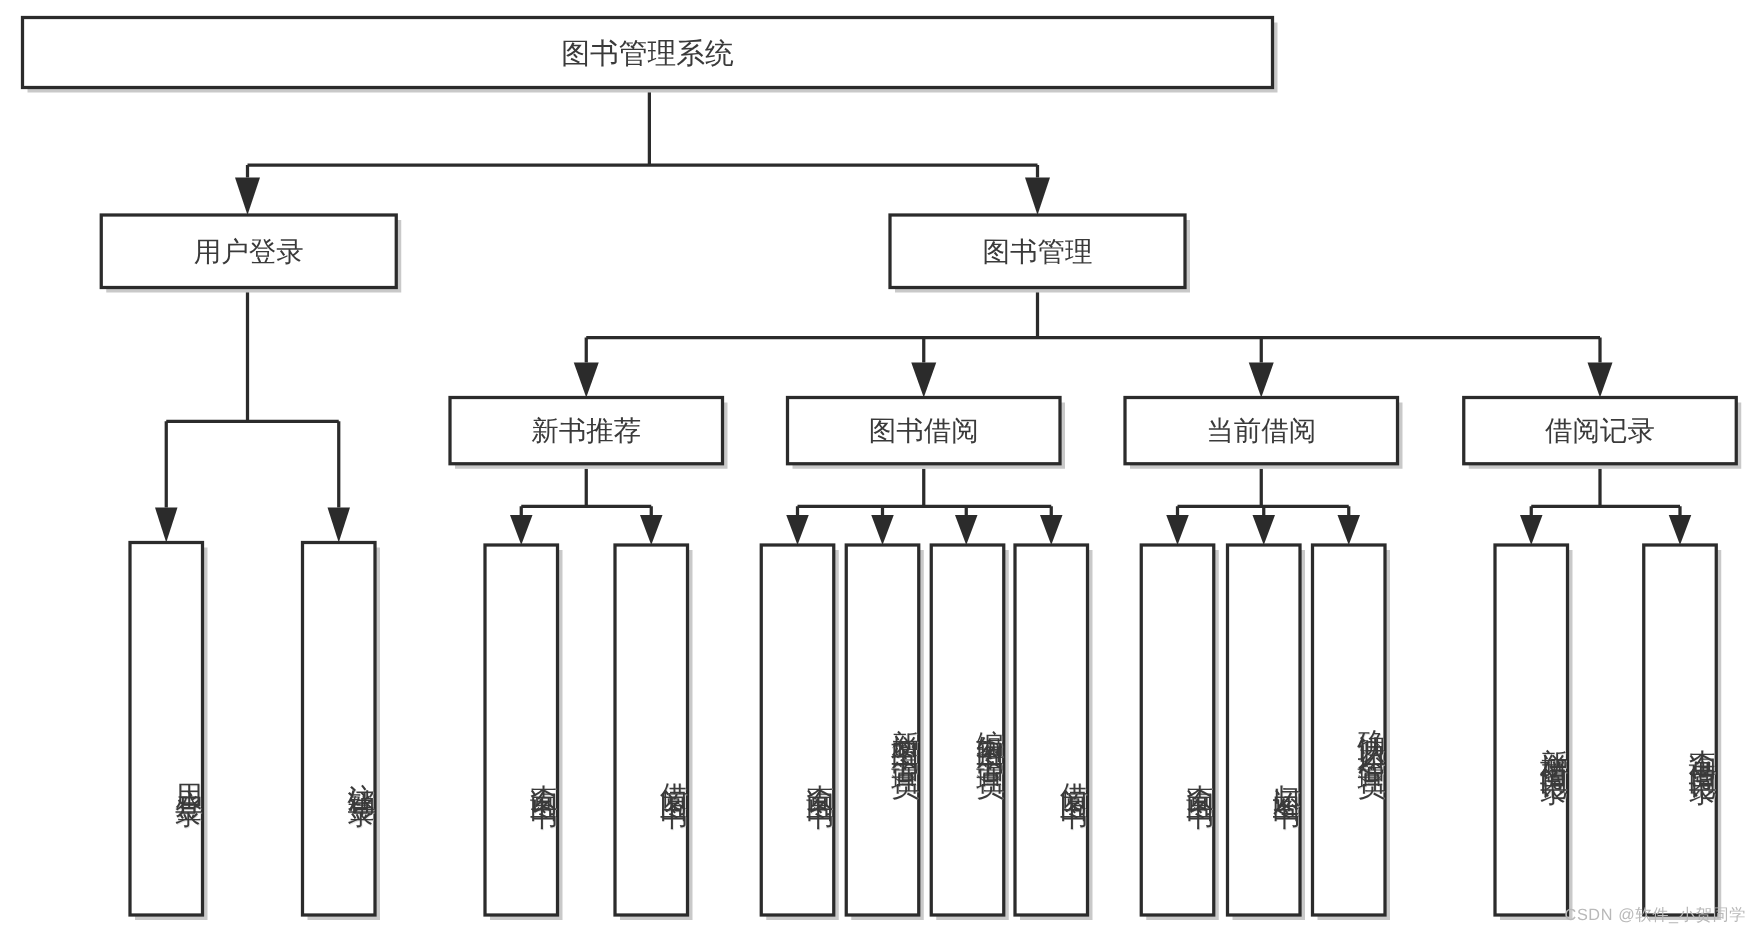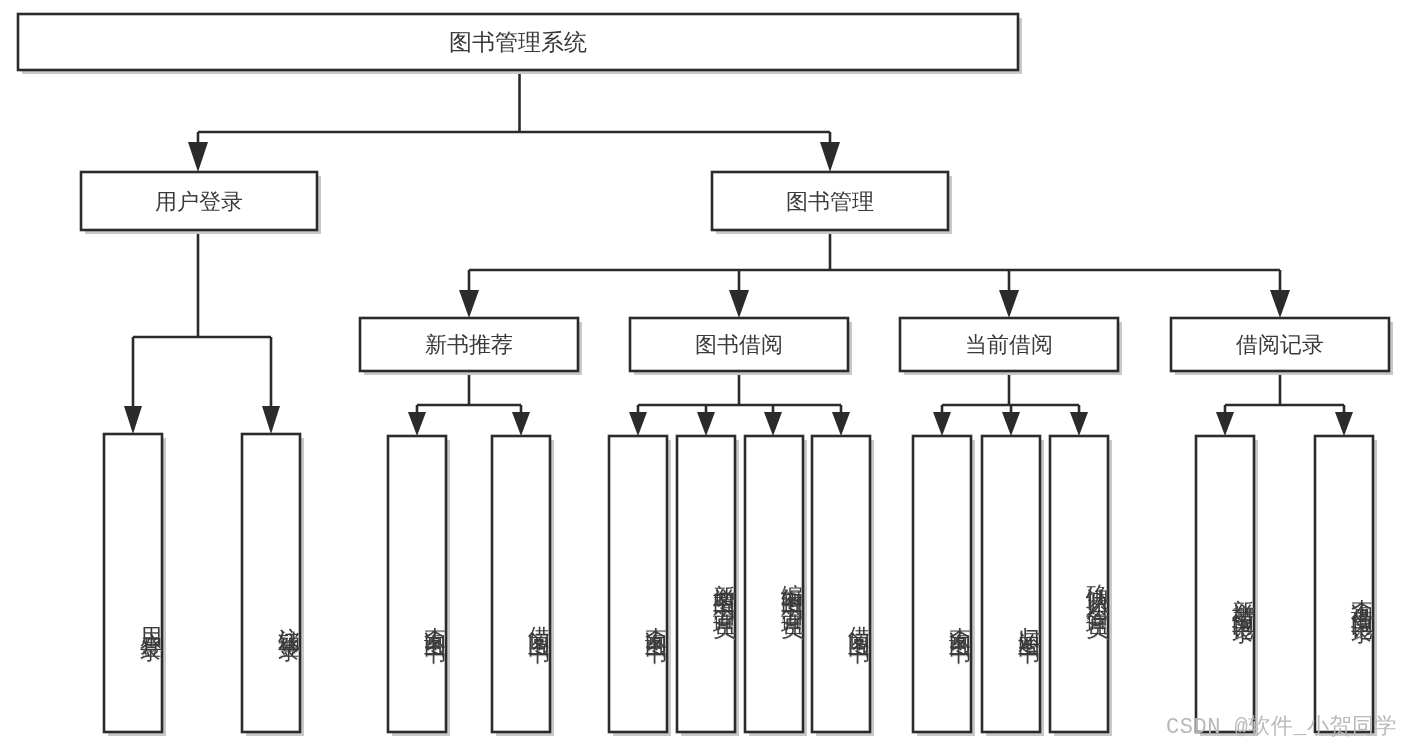--- a/index.html
+++ b/index.html
@@ -32,22 +32,22 @@
     display:flex;
     align-items:flex-start;
     justify-content:center;
     white-space:nowrap;
     pointer-events:none;
     text-shadow:0.5px 0.5px 0 rgba(200,200,200,0.55);
   }
   .watermark{
     position:absolute;
     right:8px;bottom:6px;
-    font-family:Liberation Mono, monospace;
-    font-size:22px;
+    font-family:Liberation Sans, sans-serif;
+    font-size:13px;
     color:#b9b9b9;
     white-space:nowrap;
     letter-spacing:0.5px;
   }
 </style>
 </head>
 <body>
 
 <div id="stage">
 

